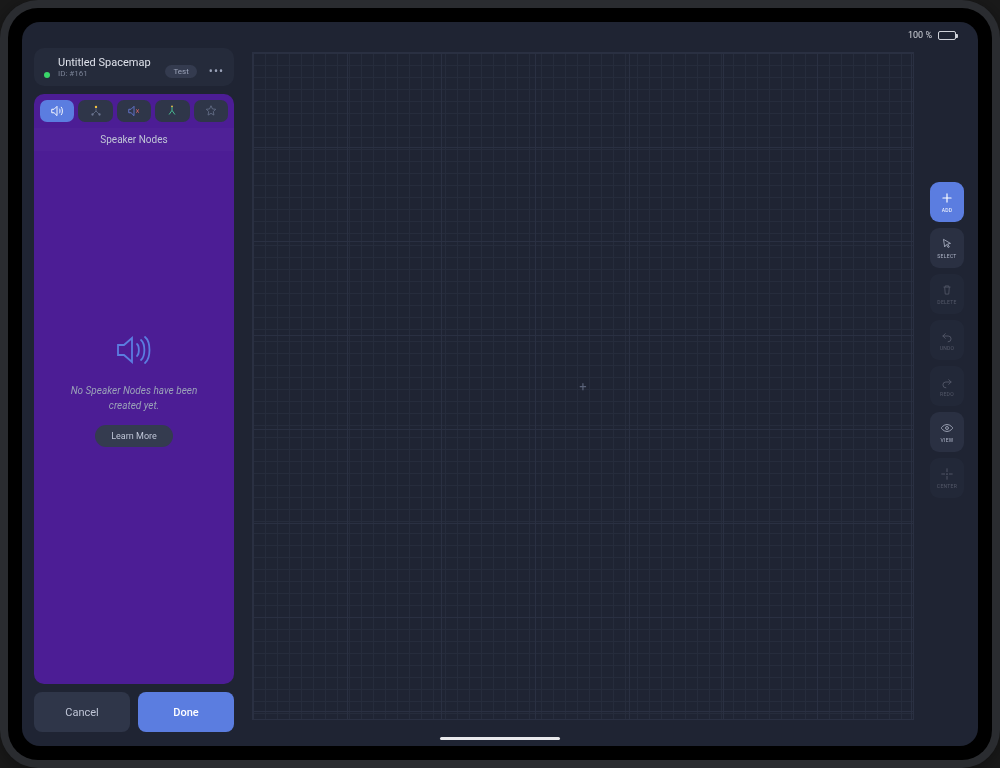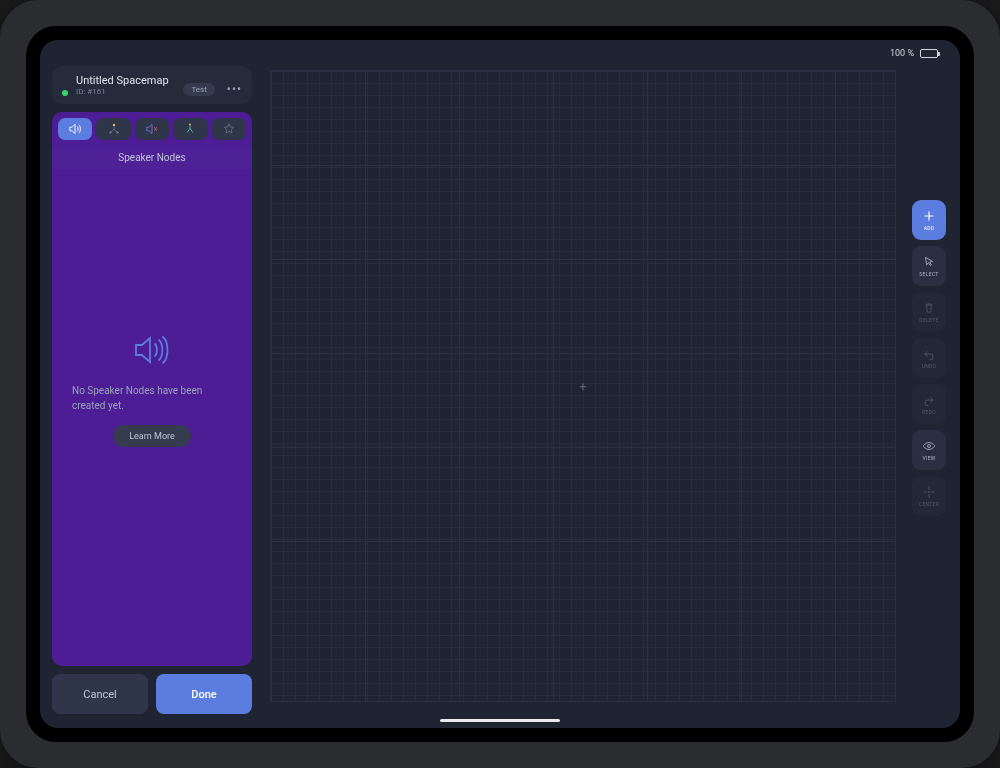--- a/index.html
+++ b/index.html
@@ -1,17 +1,17 @@
 <!DOCTYPE html>
 <html><head>
 <meta charset="utf-8">
 <style>
 * { margin:0; padding:0; box-sizing:border-box; font-family:-apple-system,BlinkMacSystemFont,"Segoe UI",Roboto,sans-serif; }
 body { width:1000px; height:768px; background:#1a1a1a; display:flex; align-items:center; justify-content:center; }
-.bezel { width:1000px; height:768px; background:#2a2c30; border-radius:38px; padding:26px; box-shadow:0 4px 20px rgba(0,0,0,0.4); }
+.bezel { width:1000px; height:768px; background:#2a2c30; border-radius:38px; padding:8px; box-shadow:0 4px 20px rgba(0,0,0,0.4); }
 .inner { width:100%; height:100%; background:#000; border-radius:30px; padding:14px; }
 .screen { width:100%; height:100%; background:#1f2433; border-radius:18px; position:relative; overflow:hidden; }
 .statusbar { position:absolute; top:8px; right:22px; display:flex; align-items:center; gap:6px; color:#d0d3da; font-size:9px; z-index:10; }
 .battery { width:18px; height:9px; border:1px solid #d0d3da; border-radius:2px; position:relative; }
 .battery::after { content:""; position:absolute; right:-3px; top:2px; width:2px; height:4px; background:#d0d3da; border-radius:0 1px 1px 0; }
 .battery-fill { width:100%; height:100%; background:#d0d3da; border-radius:1px; }
 .sidebar { position:absolute; top:26px; left:12px; width:200px; bottom:14px; display:flex; flex-direction:column; }
 .header-card { background:#252b3b; border-radius:10px; padding:8px 10px; display:flex; align-items:flex-end; gap:8px; margin-bottom:8px; }
 .dot { width:6px; height:6px; background:#3ad66a; border-radius:50%; flex-shrink:0; }
 .title { color:#dfe2eb; font-size:11px; line-height:1.2; }
@@ -19,21 +19,21 @@
 .pill { background:#343b4f; color:#9aa2b8; font-size:8px; padding:2px 8px; border-radius:8px; margin-left:auto; }
 .more { color:#9aa2b8; font-size:12px; letter-spacing:1px; margin-left:4px; cursor:pointer; }
 .panel { flex:1; background:#4c1d95; border-radius:10px; display:flex; flex-direction:column; overflow:hidden; }
 .tabs { display:flex; gap:4px; padding:6px; }
 .tab { flex:1; height:22px; border-radius:7px; background:#2f3649; display:flex; align-items:center; justify-content:center; cursor:pointer; }
 .tab.active { background:#5b7de0; }
 .tab svg { width:14px; height:14px; }
 .section-title { text-align:center; color:#bfc5d6; font-size:10px; padding:6px 0; background:rgba(255,255,255,0.02); }
 .empty { flex:1; display:flex; flex-direction:column; align-items:center; justify-content:center; padding:0 20px; gap:12px; margin-top:-60px; }
 .empty svg { width:42px; height:42px; }
-.empty-text { color:#9aa2b8; font-size:10px; text-align:left; line-height:1.5; }
+.empty-text { color:#9aa2b8; font-size:10px; text-align:center; line-height:1.5;font-style:italic; }
 .learn { background:#343b4f; color:#bfc5d6; font-size:9px; padding:6px 16px; border-radius:12px; border:none; cursor:pointer; }
 .footer { display:flex; gap:8px; margin-top:8px; }
 .btn { flex:1; height:40px; border:none; border-radius:8px; font-size:11px; cursor:pointer; }
 .btn-cancel { background:#2f3649; color:#bfc5d6; }
 .btn-done { background:#5b7de0; color:#fff; font-weight:500; }
 .canvas { position:absolute; left:230px; top:30px; right:64px; bottom:26px;
   background-image:
     linear-gradient(#2a3042 1px,transparent 1px),
     linear-gradient(90deg,#2a3042 1px,transparent 1px),
     linear-gradient(#262c3c 1px,transparent 1px),

